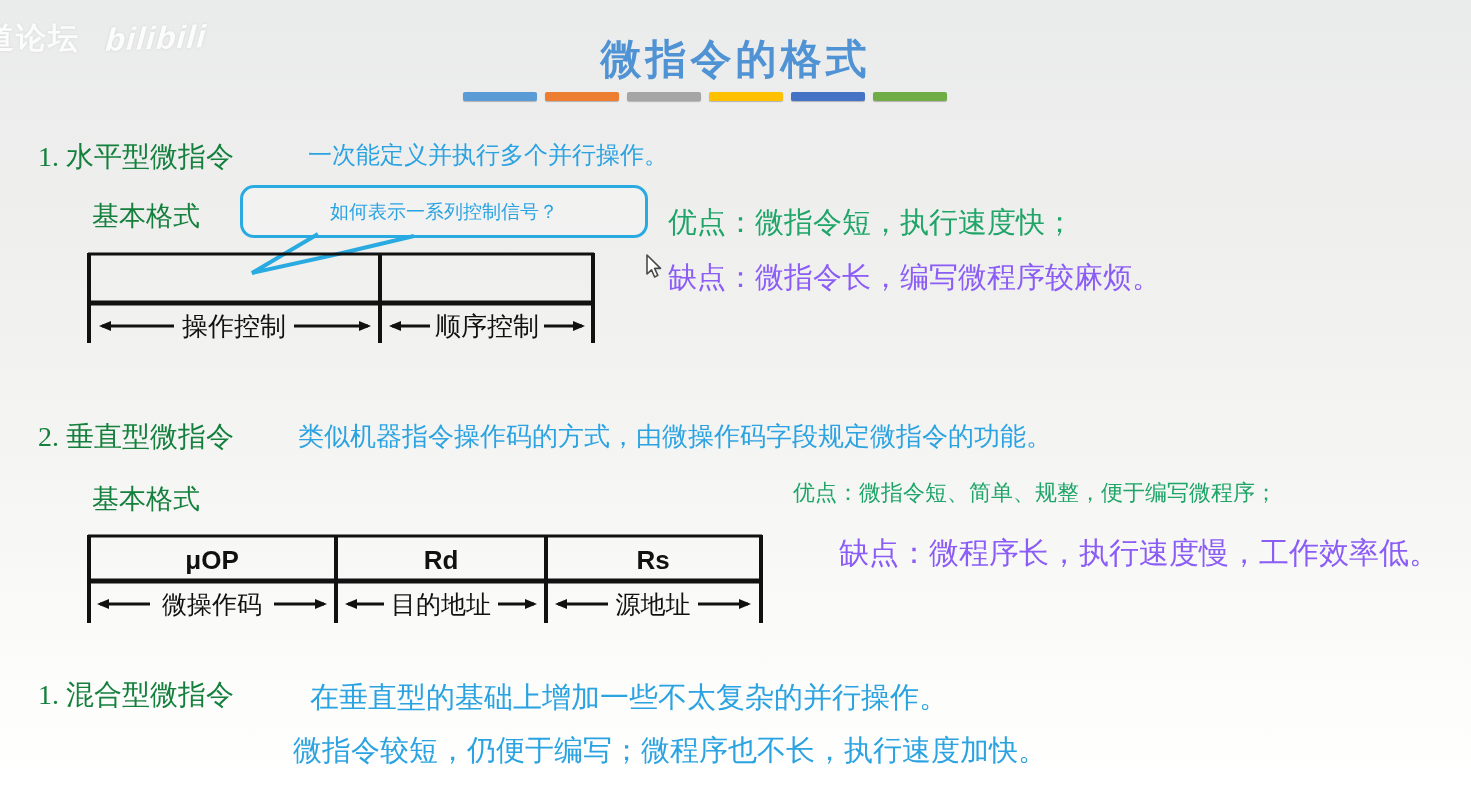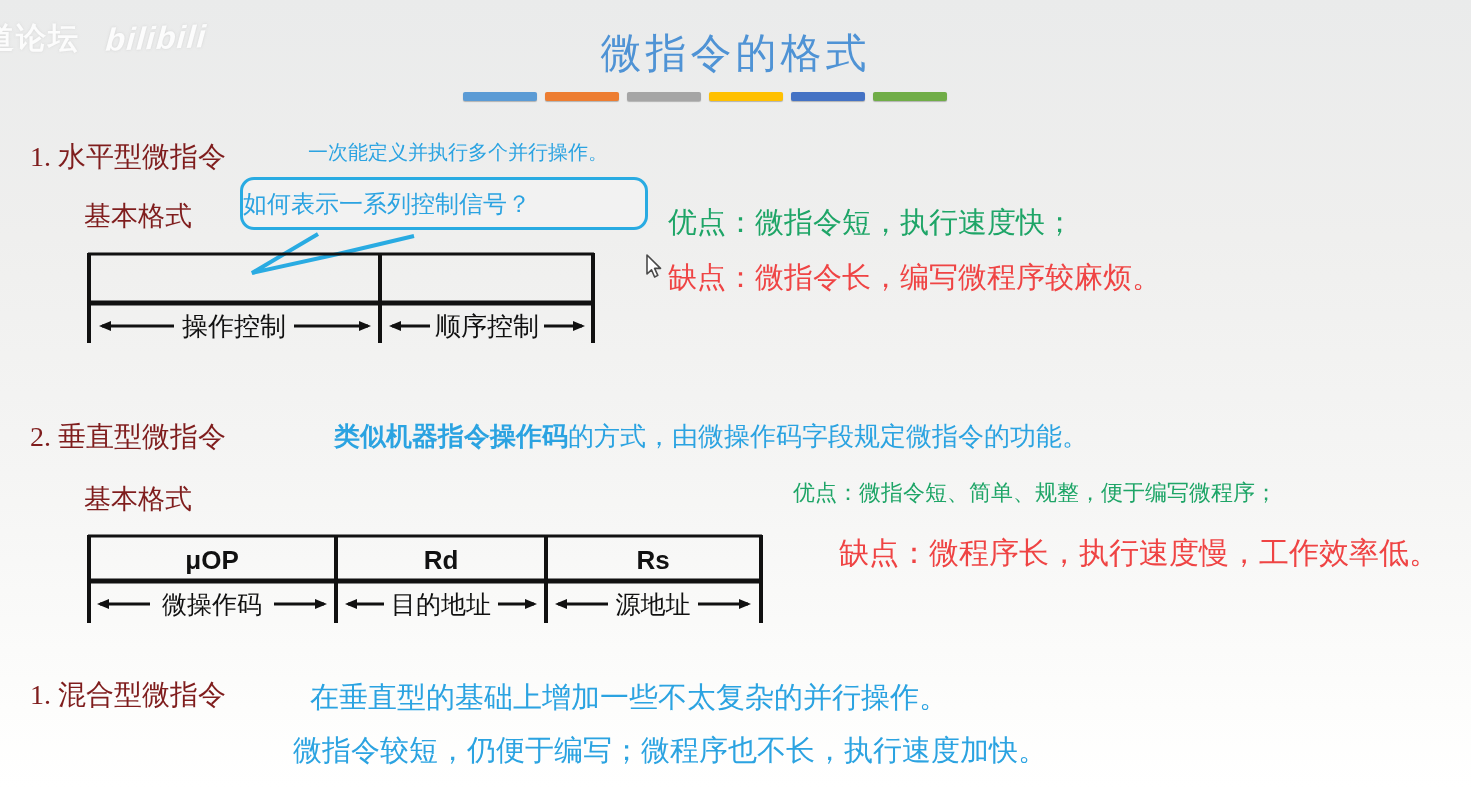--- a/index.html
+++ b/index.html
@@ -9,31 +9,31 @@
     background:linear-gradient(180deg,#eaebeb 0%,#efefee 30%,#f5f5f4 60%,#fdfdfc 90%,#ffffff 100%);
   }
   .abs{position:absolute;}
   
   .watermark{top:18px;left:-16px;color:#ffffff;opacity:.85;display:flex;align-items:center;gap:26px;
     font-family:"Liberation Sans","DejaVu Sans",sans-serif;font-weight:bold;}
   .wm-forum{font-size:30px;letter-spacing:2px;text-shadow:0 0 3px rgba(190,190,190,.55);}
   .wm-logo{font-size:32px;font-style:italic;letter-spacing:1px;transform:skewX(-6deg) rotate(-2deg);
     text-shadow:0 0 3px rgba(185,185,185,.6);}
   
-  .slide-title{top:26px;left:0;width:100%;text-align:center;font-size:41px;font-weight:400;
+  .slide-title{top:32px;left:0;width:100%;text-align:center;font-size:41px;font-weight:700;
     color:#4f93d5;letter-spacing:4px;}
   .dash-row{top:92px;left:463px;display:flex;gap:8px;}
   .dash{width:74px;height:9px;border-radius:2px;box-shadow:0 1px 1px rgba(0,0,0,.25);}
   
-  .black-h{color:#7f1d1d;font-size:28px;}
+  .black-h{color:#15803d;font-size:28px;margin-left:8px;}
   .cyan{color:#2ba3e1;}
   .green{color:#1ea567;}
-  .red{color:#ef4444;}
-  .callout{top:177px;left:240px;width:402px;height:47px;border:3px solid #29abe2;border-radius:14px;
-    display:flex;align-items:center;font-size:24px;background:rgba(248,249,249,.35);}
+  .red{color:#8b5cf6;}
+  .callout{top:185px;left:240px;width:402px;height:47px;border:3px solid #29abe2;border-radius:14px;
+    display:flex;align-items:center;justify-content:center;font-size:19px;background:rgba(248,249,249,.35);}
   svg text{font-family:"Liberation Serif","DejaVu Serif",serif;}
   svg .hdr{font-family:"Liberation Sans","DejaVu Sans",sans-serif;font-weight:600;}
 </style>
 </head>
 <body>
 
 <div class="abs watermark">
   <span class="wm-forum">道论坛</span>
   <span class="wm-logo">bilibili</span>
 </div>
@@ -43,21 +43,21 @@
 <div class="abs dash-row">
   <span class="dash" style="background-color: rgb(91, 155, 213);"></span>
   <span class="dash" style="background-color: rgb(237, 125, 49);"></span>
   <span class="dash" style="background-color: rgb(165, 165, 165);"></span>
   <span class="dash" style="background-color: rgb(255, 192, 0);"></span>
   <span class="dash" style="background-color: rgb(68, 114, 196);"></span>
   <span class="dash" style="background-color: rgb(112, 173, 71);"></span>
 </div>
 
 <div class="abs black-h" style="top:138px;left:30px;">1. 水平型微指令</div>
-<div class="abs cyan" style="top:139px;left:308px;font-size:20px;">一次能定义并执行多个并行操作。</div>
+<div class="abs cyan" style="top:139px;left:308px;font-size:24px;">一次能定义并执行多个并行操作。</div>
 <div class="abs black-h" style="top:198px;left:84px;font-size:27px;">基本格式</div>
 
 <div class="abs callout cyan">
   <span>如何表示一系列控制信号？</span>
 </div>
 
 <svg class="abs" style="top:230px;left:240px;" width="190" height="62">
   <polyline points="78,4 12,43 98,24 174,6" fill="none" stroke="#29abe2" stroke-width="4" stroke-linejoin="miter"></polyline>
 </svg>
 
@@ -85,21 +85,21 @@
 
 <div class="abs green" style="top:203px;left:668px;font-size:29px;">优点：微指令短，执行速度快；</div>
 <div class="abs red" style="top:258px;left:668px;font-size:29px;">缺点：微指令长，编写微程序较麻烦。</div>
 
 <svg class="abs" style="top:254px;left:645px;" width="20" height="26">
   <path d="M2,1 L2,20 L6.5,15.8 L9.6,23 L12.8,21.4 L9.6,14.4 L15.5,14.4 Z" fill="#ffffff" stroke="#4a4a4a" stroke-width="1.6" stroke-linejoin="round"></path>
 </svg>
 
 <div class="abs black-h" style="top:418px;left:30px;">2. 垂直型微指令</div>
 <div class="abs cyan" style="top:419px;left:298px;font-size:26px;">
-  <span style="font-weight:bold;margin-left:36px;">类似机器指令操作码</span><span>的方式，由微操作码字段规定微指令的功能。</span>
+  <span style="font-weight:normal;">类似机器指令操作码</span><span>的方式，由微操作码字段规定微指令的功能。</span>
 </div>
 <div class="abs black-h" style="top:481px;left:84px;font-size:27px;">基本格式</div>
 
 <div class="abs green" style="top:478px;left:793px;font-size:22px;">优点：微指令短、简单、规整，便于编写微程序；</div>
 <div class="abs red" style="top:533px;left:839px;font-size:30px;text-align:center;">缺点：微程序长，执行速度慢，工作效率低。</div>
 
 <svg class="abs" style="top:532px;left:86px;" width="682" height="94">
 
   <line x1="2" y1="4" x2="676" y2="4" stroke="#111" stroke-width="3"></line>
   <line x1="2" y1="49" x2="676" y2="49" stroke="#111" stroke-width="5"></line>

